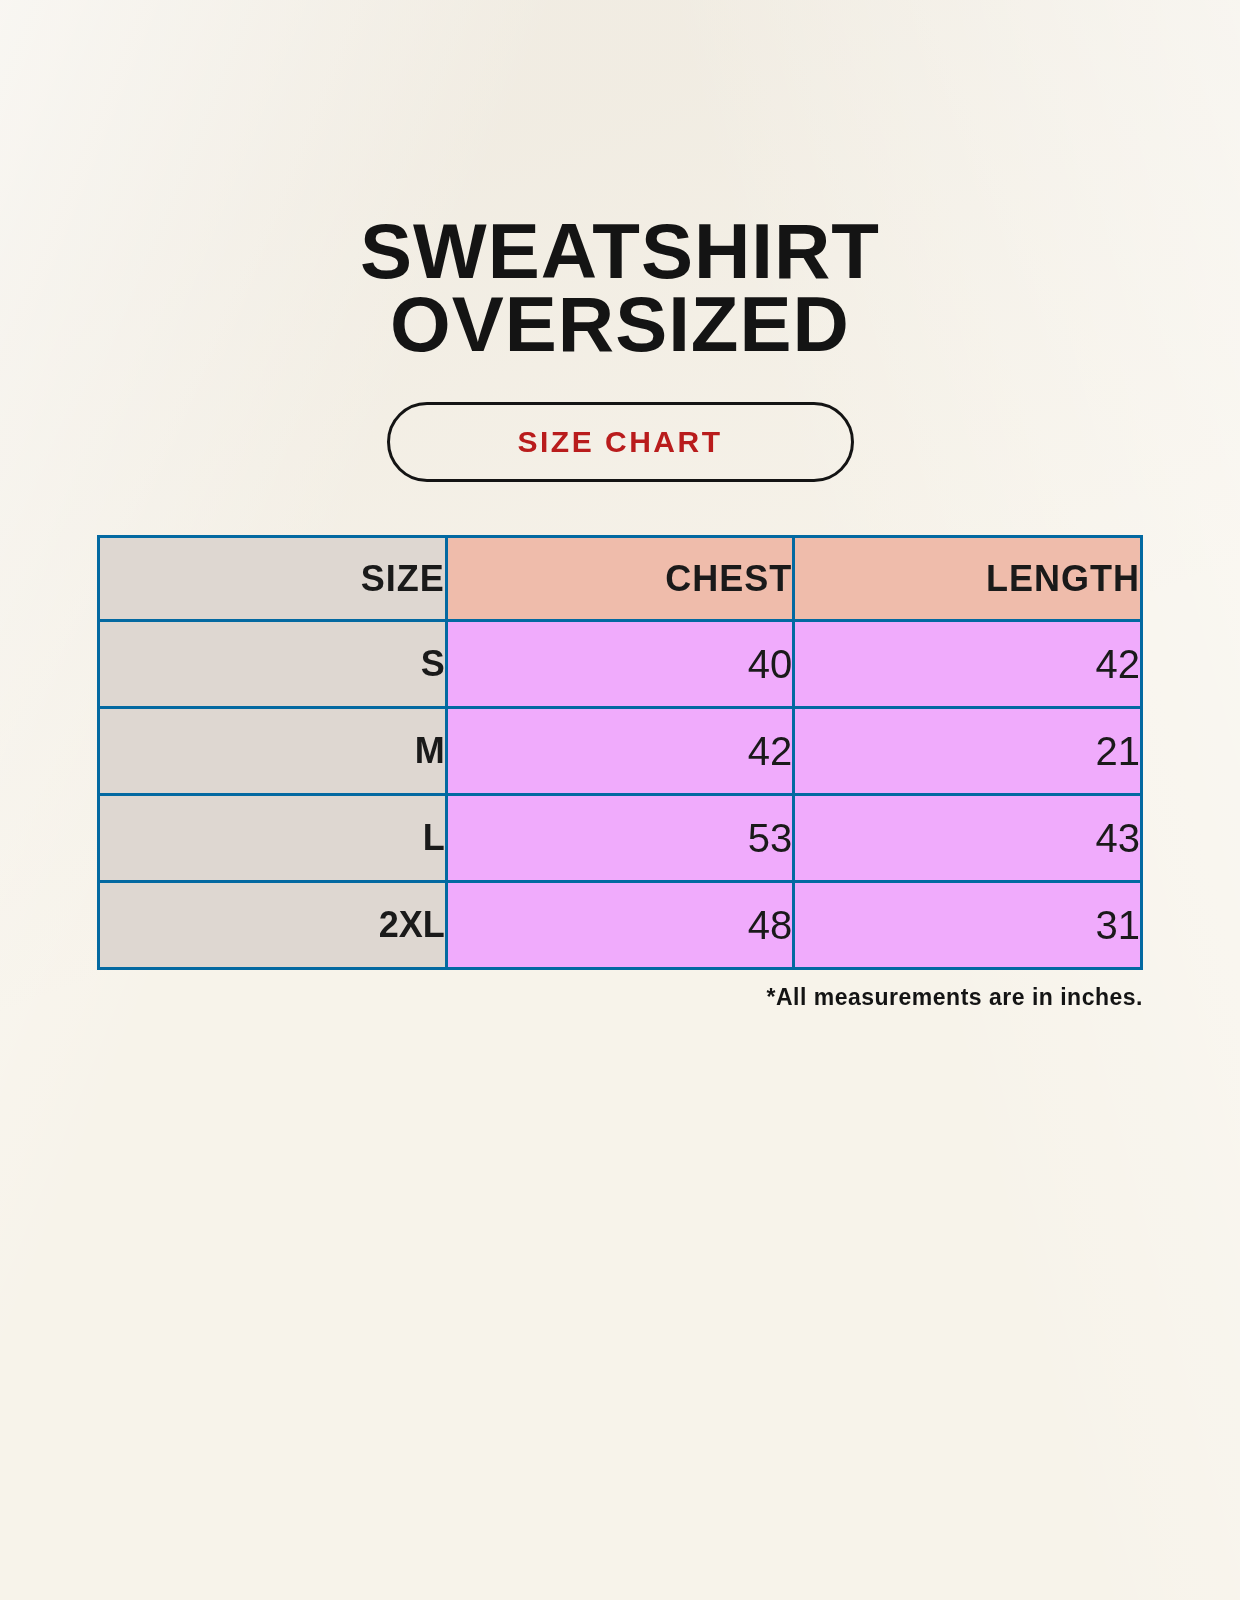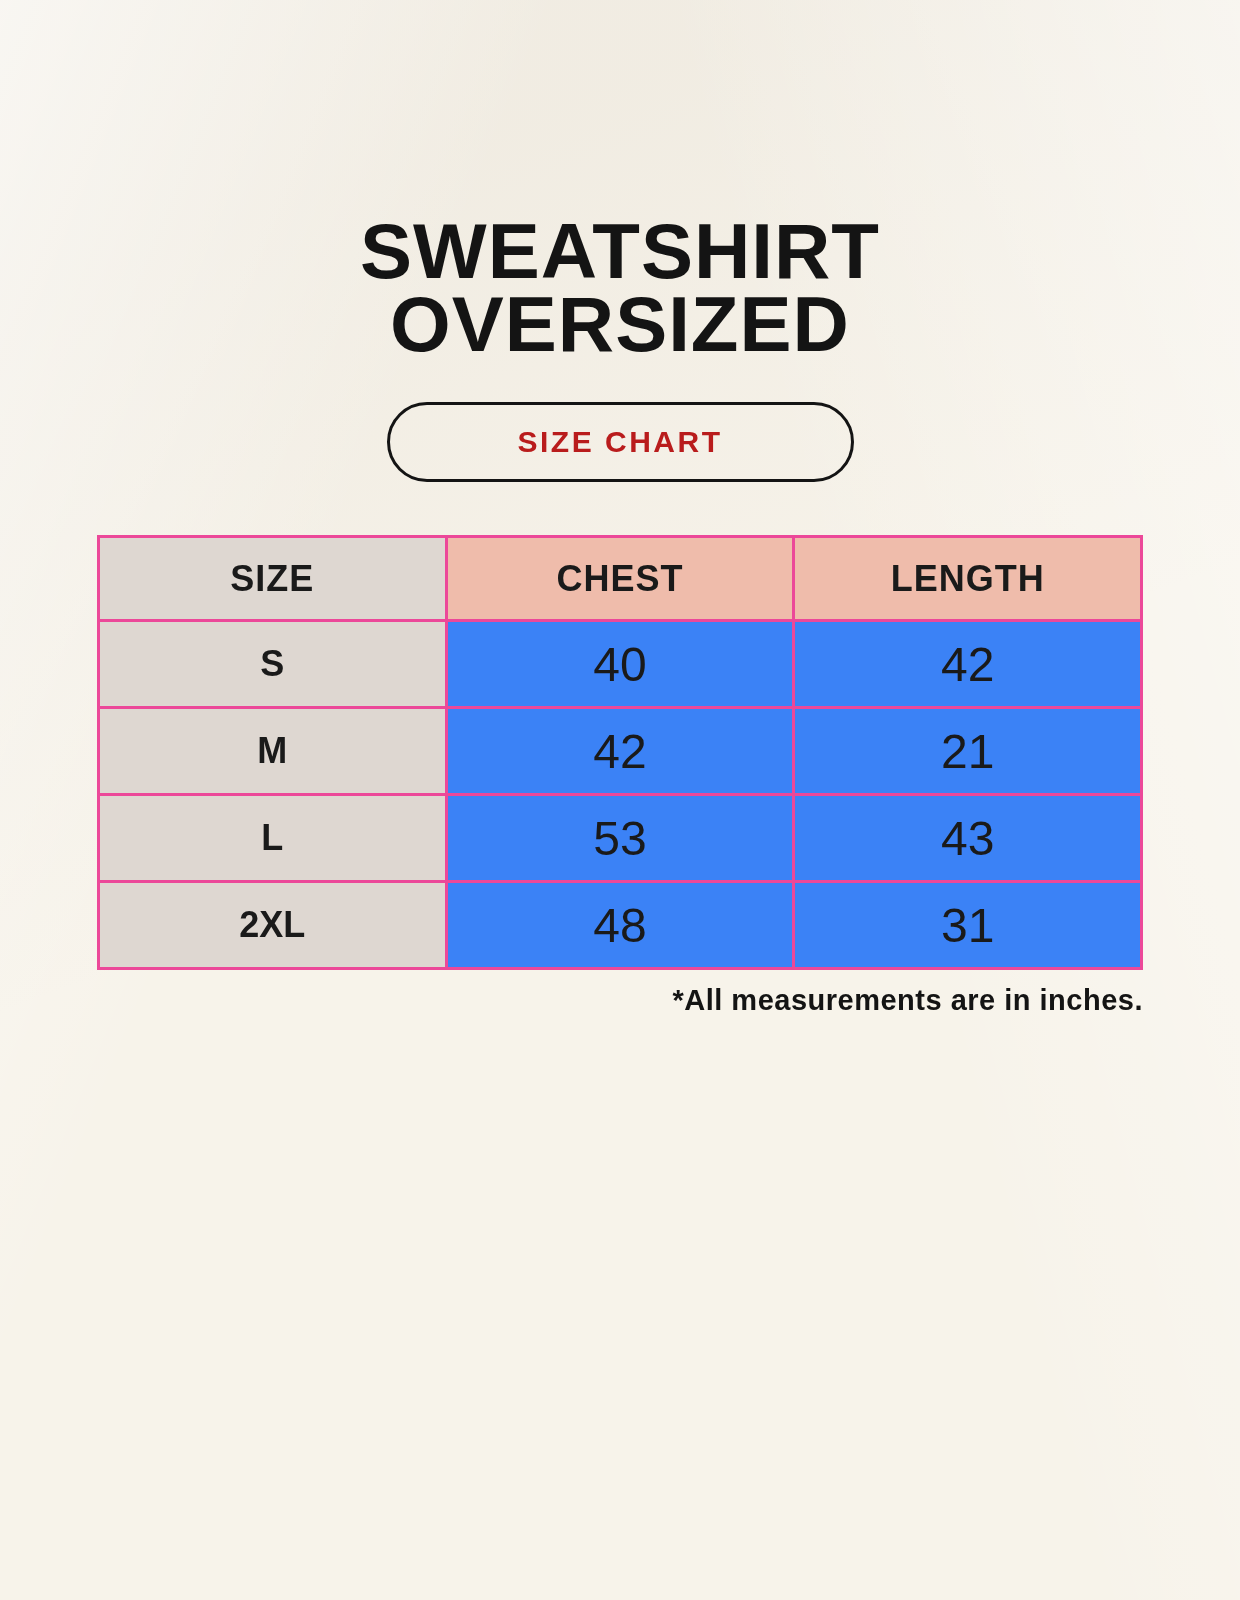--- a/index.html
+++ b/index.html
@@ -38,44 +38,44 @@
     color: #b91c1c;
     cursor: pointer;
   }
   .table-wrap { margin-top: 53px; width: 1046px; }
   table.size-chart {
     width: 100%;
     border-collapse: collapse;
     table-layout: fixed;
   }
   .size-chart th, .size-chart td {
-    border: 3px solid #ec4899;
-    text-align: center;
+    border: 3px solid #0369a1;
+    text-align: right;
     vertical-align: middle;
   }
   .size-chart thead tr { height: 84px; }
   .size-chart tbody tr { height: 87px; }
   .size-chart th {
     font-size: 36px; font-weight: 700; letter-spacing: 1px;
   }
   .col-gray  { background: #ded7d1; }
   .col-pink  { background: #efbcab; }
   td.size-label {
     background: #ded7d1;
     font-size: 36px; font-weight: 700;
   }
   td.measure {
-    background: #3b82f6;
-    font-size: 48px; font-weight: 400;
+    background: #f0abfc;
+    font-size: 40px; font-weight: 400;
   }
   .footnote {
     width: 1046px;
     margin-top: 14px;
     text-align: right;
-    font-size: 29px;
+    font-size: 23px;
     font-weight: 700;
     letter-spacing: 0.5px;
     color: #141414;
   }
 </style>
 </head>
 <body>
 
 <div class="canvas">
 

